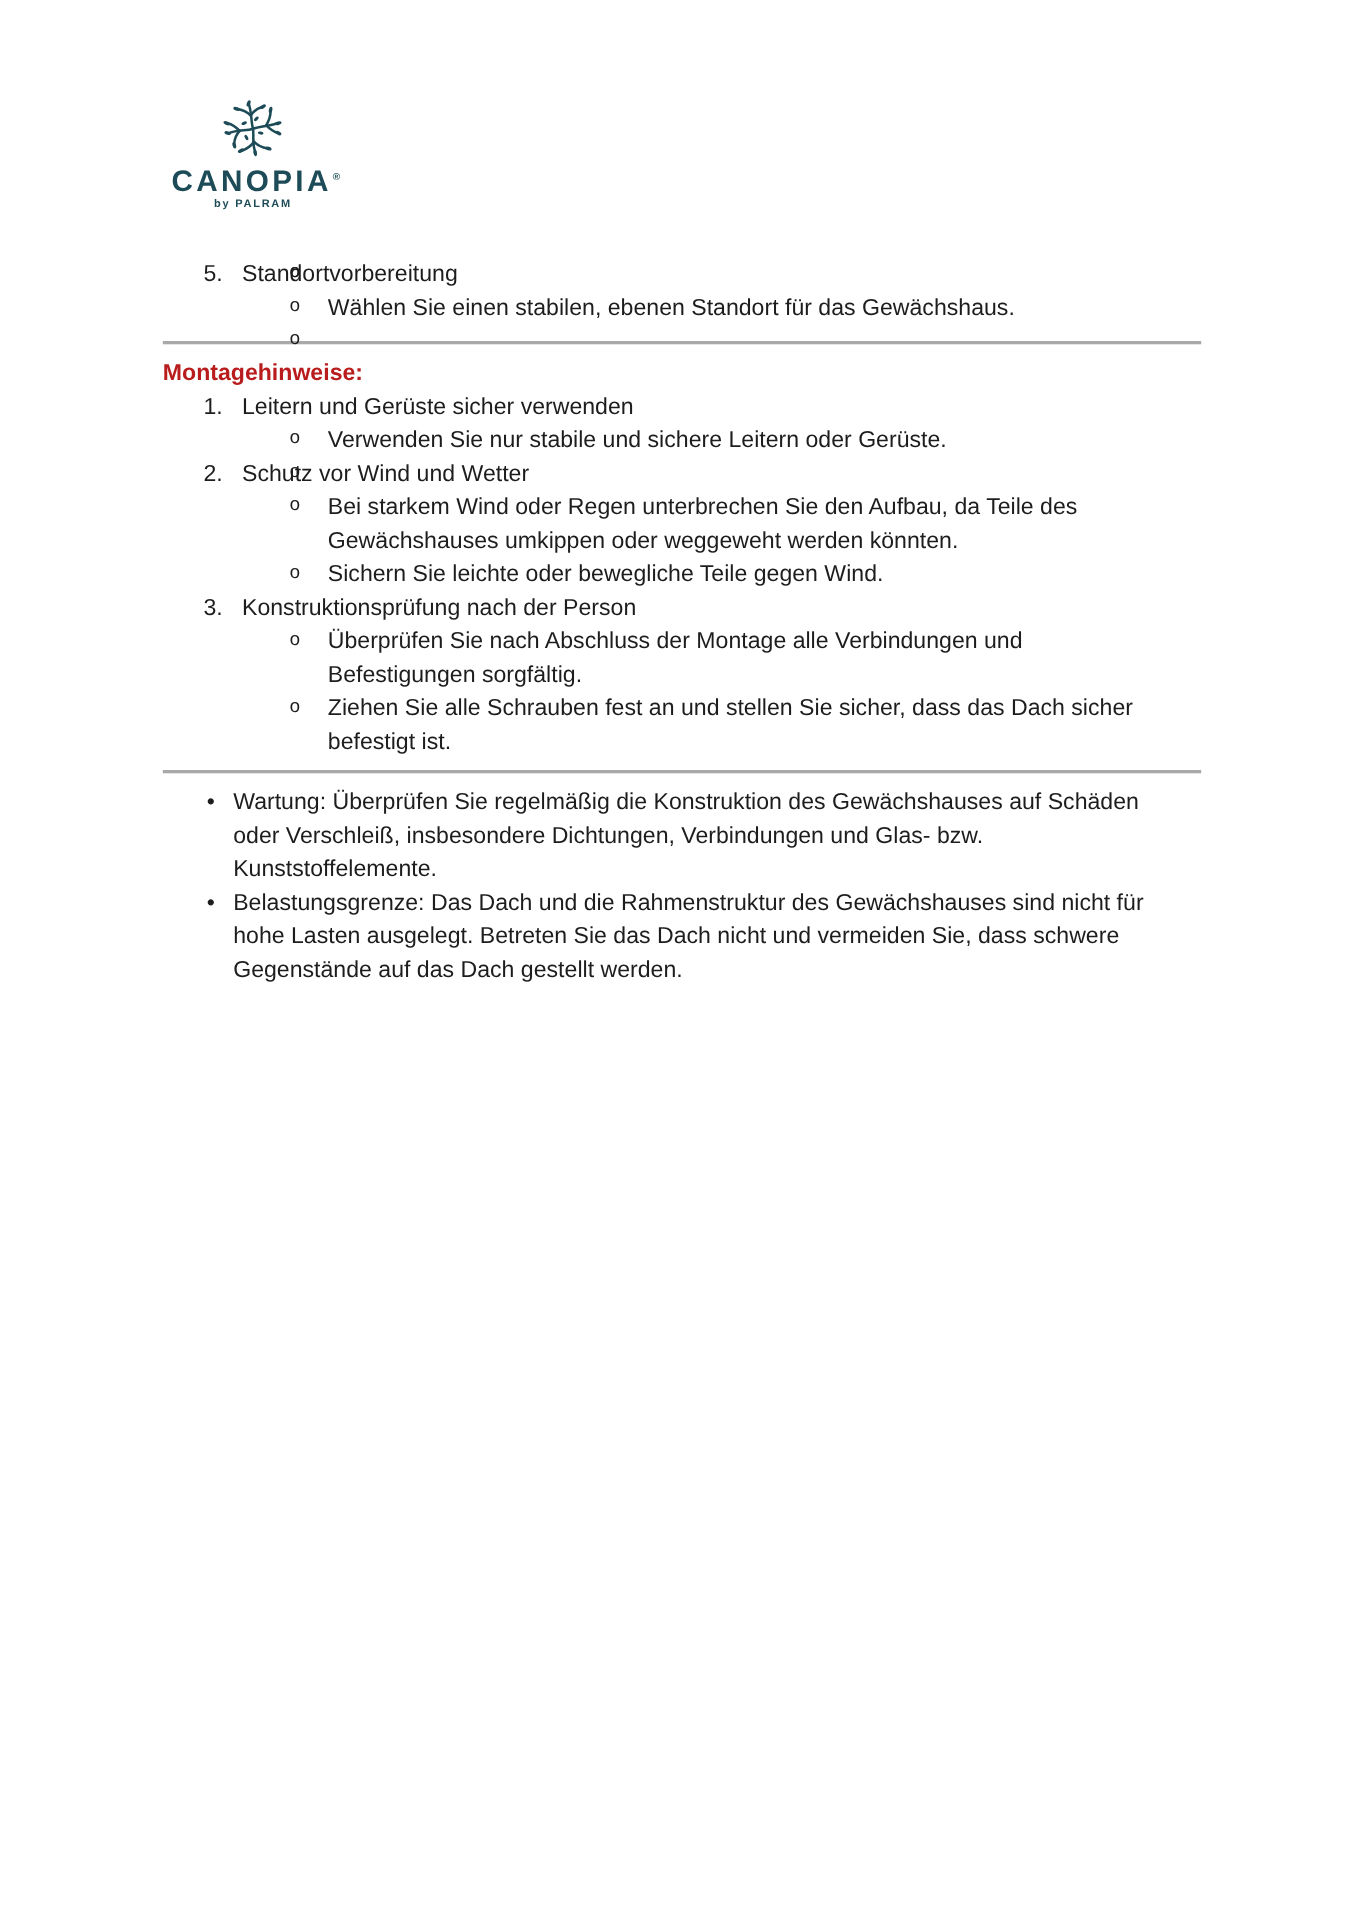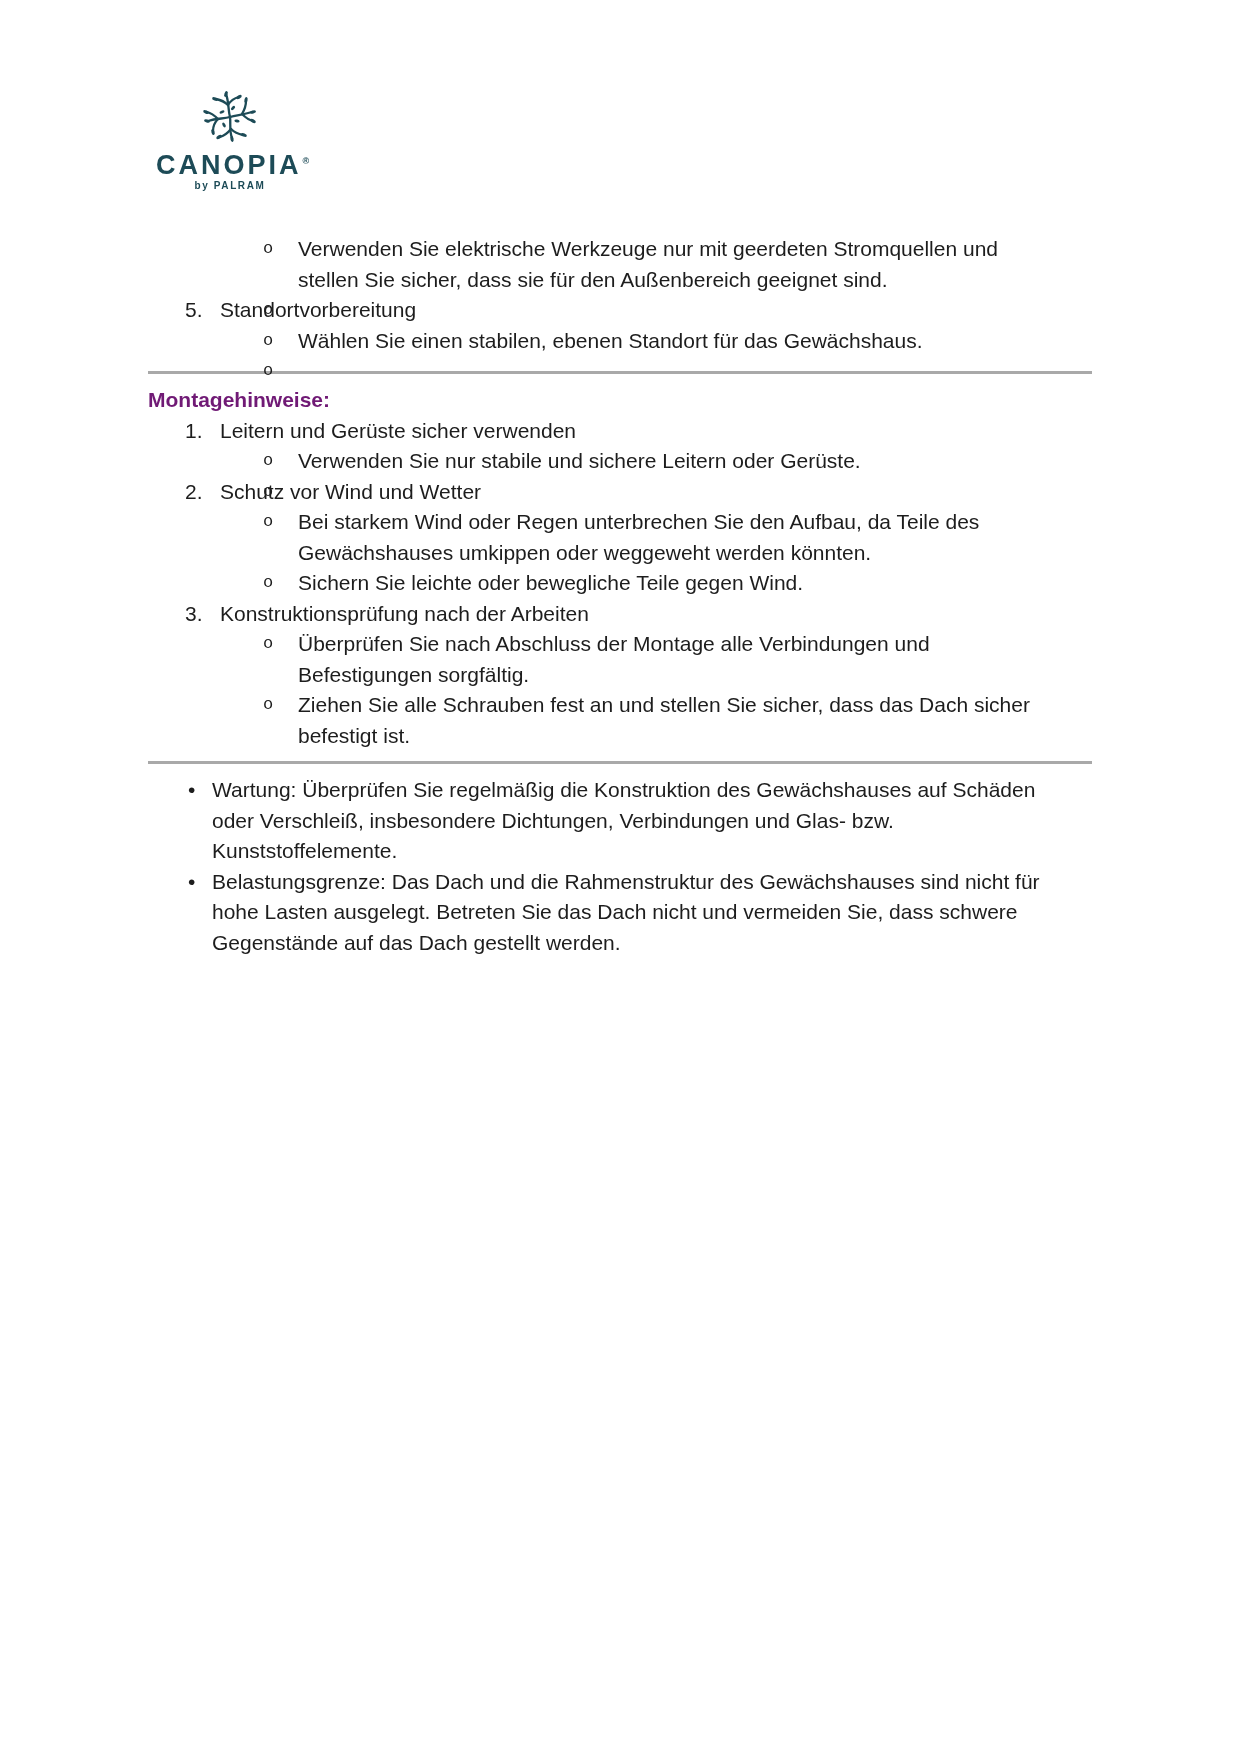--- a/index.html
+++ b/index.html
@@ -10,21 +10,21 @@
   
   .logo { position:absolute; left:156px; top:88px; width:148px; text-align:center; color:#1d4b57; }
   .logo svg { display:block; margin:0 auto; }
   .logo-word { margin-top:5px; font-size:27px; font-weight:700; letter-spacing:3px; line-height:24px; white-space:nowrap;text-align:center; }
   .logo-word .reg { font-size:9px; vertical-align:10px; letter-spacing:0; margin-left:1px; }
   .logo-by { margin-top:3px; font-size:10px; font-weight:700; letter-spacing:1.6px; }
   
   .content { position:absolute; left:148px; top:234px; width:944px; font-size:21px; line-height:30.5px; }
   .p { position:relative; margin:0; }
   .txt { white-space:pre; }
-  .heading { font-weight:700; color:#701a75; }
+  .heading { font-weight:700; color:#b91c1c; }
   
   .ind-num { padding-left:72px; }
   .ind-num > .marker { position:absolute; left:37px; }
   
   .ind-o { padding-left:150px; }
   .ind-o > .marker { position:absolute; left:115px; font-family:"Liberation Mono", monospace; font-size:17px; line-height:30.5px; }
   
   .ind-b { padding-left:64px; }
   .ind-b > .marker { position:absolute; left:40px; }
   
@@ -74,22 +74,20 @@
     </svg>
     <div class="logo-word"><span>CANOPIA</span><span class="reg">®</span></div>
     <div class="logo-by">by PALRAM</div>
   </div>
 
   <div class="content">
 
     <div>
       <div class="p ind-o">
         <span class="marker">o</span>
-        <span class="txt">Verwenden Sie elektrische Werkzeuge nur mit geerdeten Stromquellen und
-stellen Sie sicher, dass sie für den Außenbereich geeignet sind.</span>
       </div>
       <div class="p ind-o">
         <span class="marker">o</span>
       </div>
       <div class="p ind-num">
         <span class="marker">5.</span>
         <span class="txt">Standortvorbereitung</span>
       </div>
       <div class="p ind-o">
         <span class="marker">o</span>
@@ -123,21 +121,21 @@
         <span class="marker">o</span>
         <span class="txt">Bei starkem Wind oder Regen unterbrechen Sie den Aufbau, da Teile des
 Gewächshauses umkippen oder weggeweht werden könnten.</span>
       </div>
       <div class="p ind-o">
         <span class="marker">o</span>
         <span class="txt">Sichern Sie leichte oder bewegliche Teile gegen Wind.</span>
       </div>
       <div class="p ind-num">
         <span class="marker">3.</span>
-        <span class="txt">Konstruktionsprüfung nach der Arbeiten</span>
+        <span class="txt">Konstruktionsprüfung nach der Person</span>
       </div>
       <div class="p ind-o">
         <span class="marker">o</span>
         <span class="txt">Überprüfen Sie nach Abschluss der Montage alle Verbindungen und
 Befestigungen sorgfältig.</span>
       </div>
       <div class="p ind-o">
         <span class="marker">o</span>
         <span class="txt">Ziehen Sie alle Schrauben fest an und stellen Sie sicher, dass das Dach sicher
 befestigt ist.</span>

